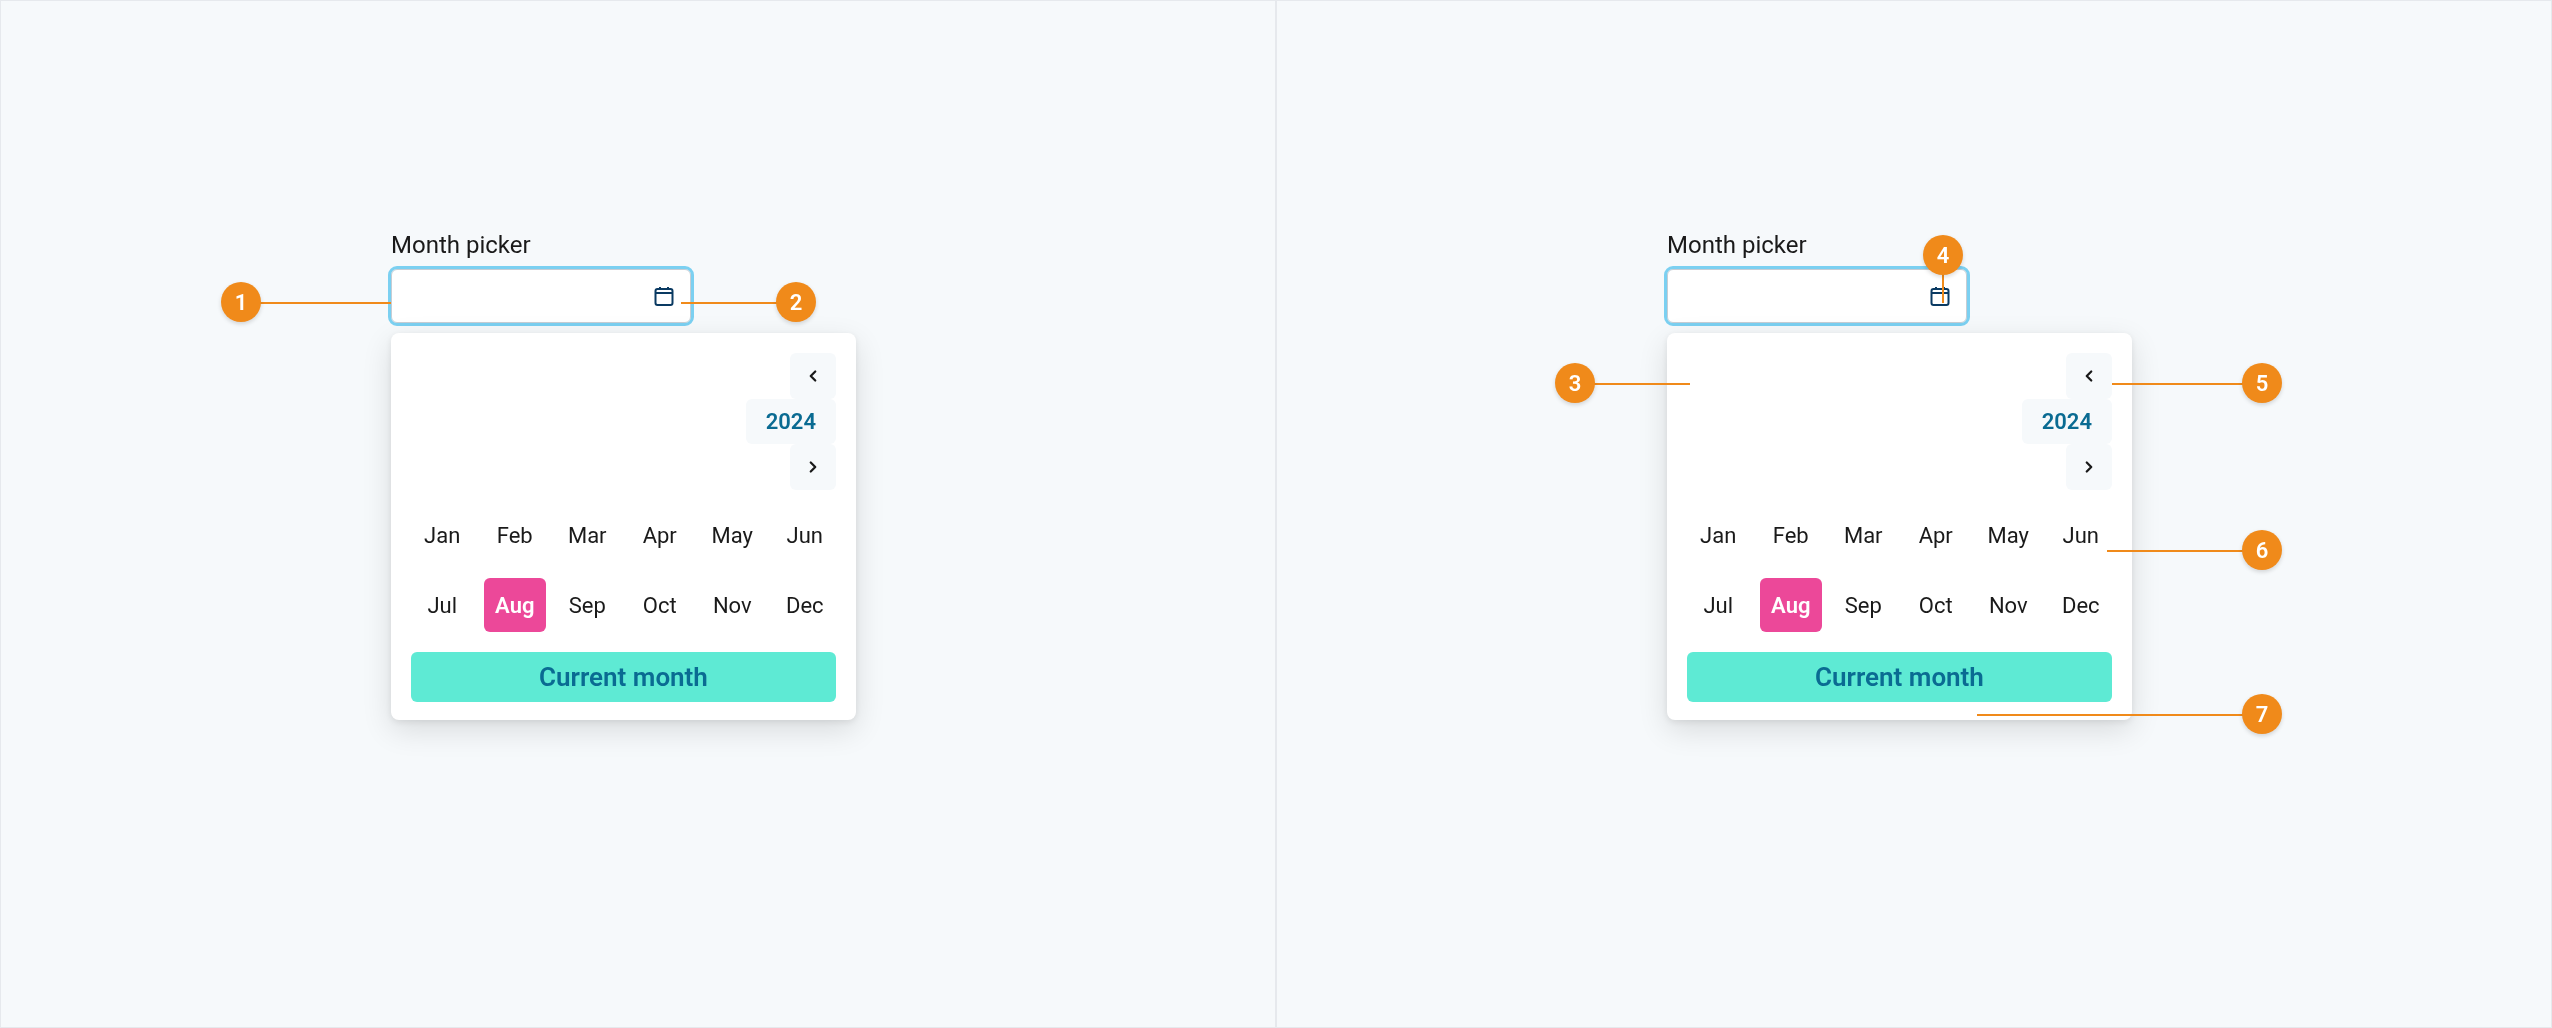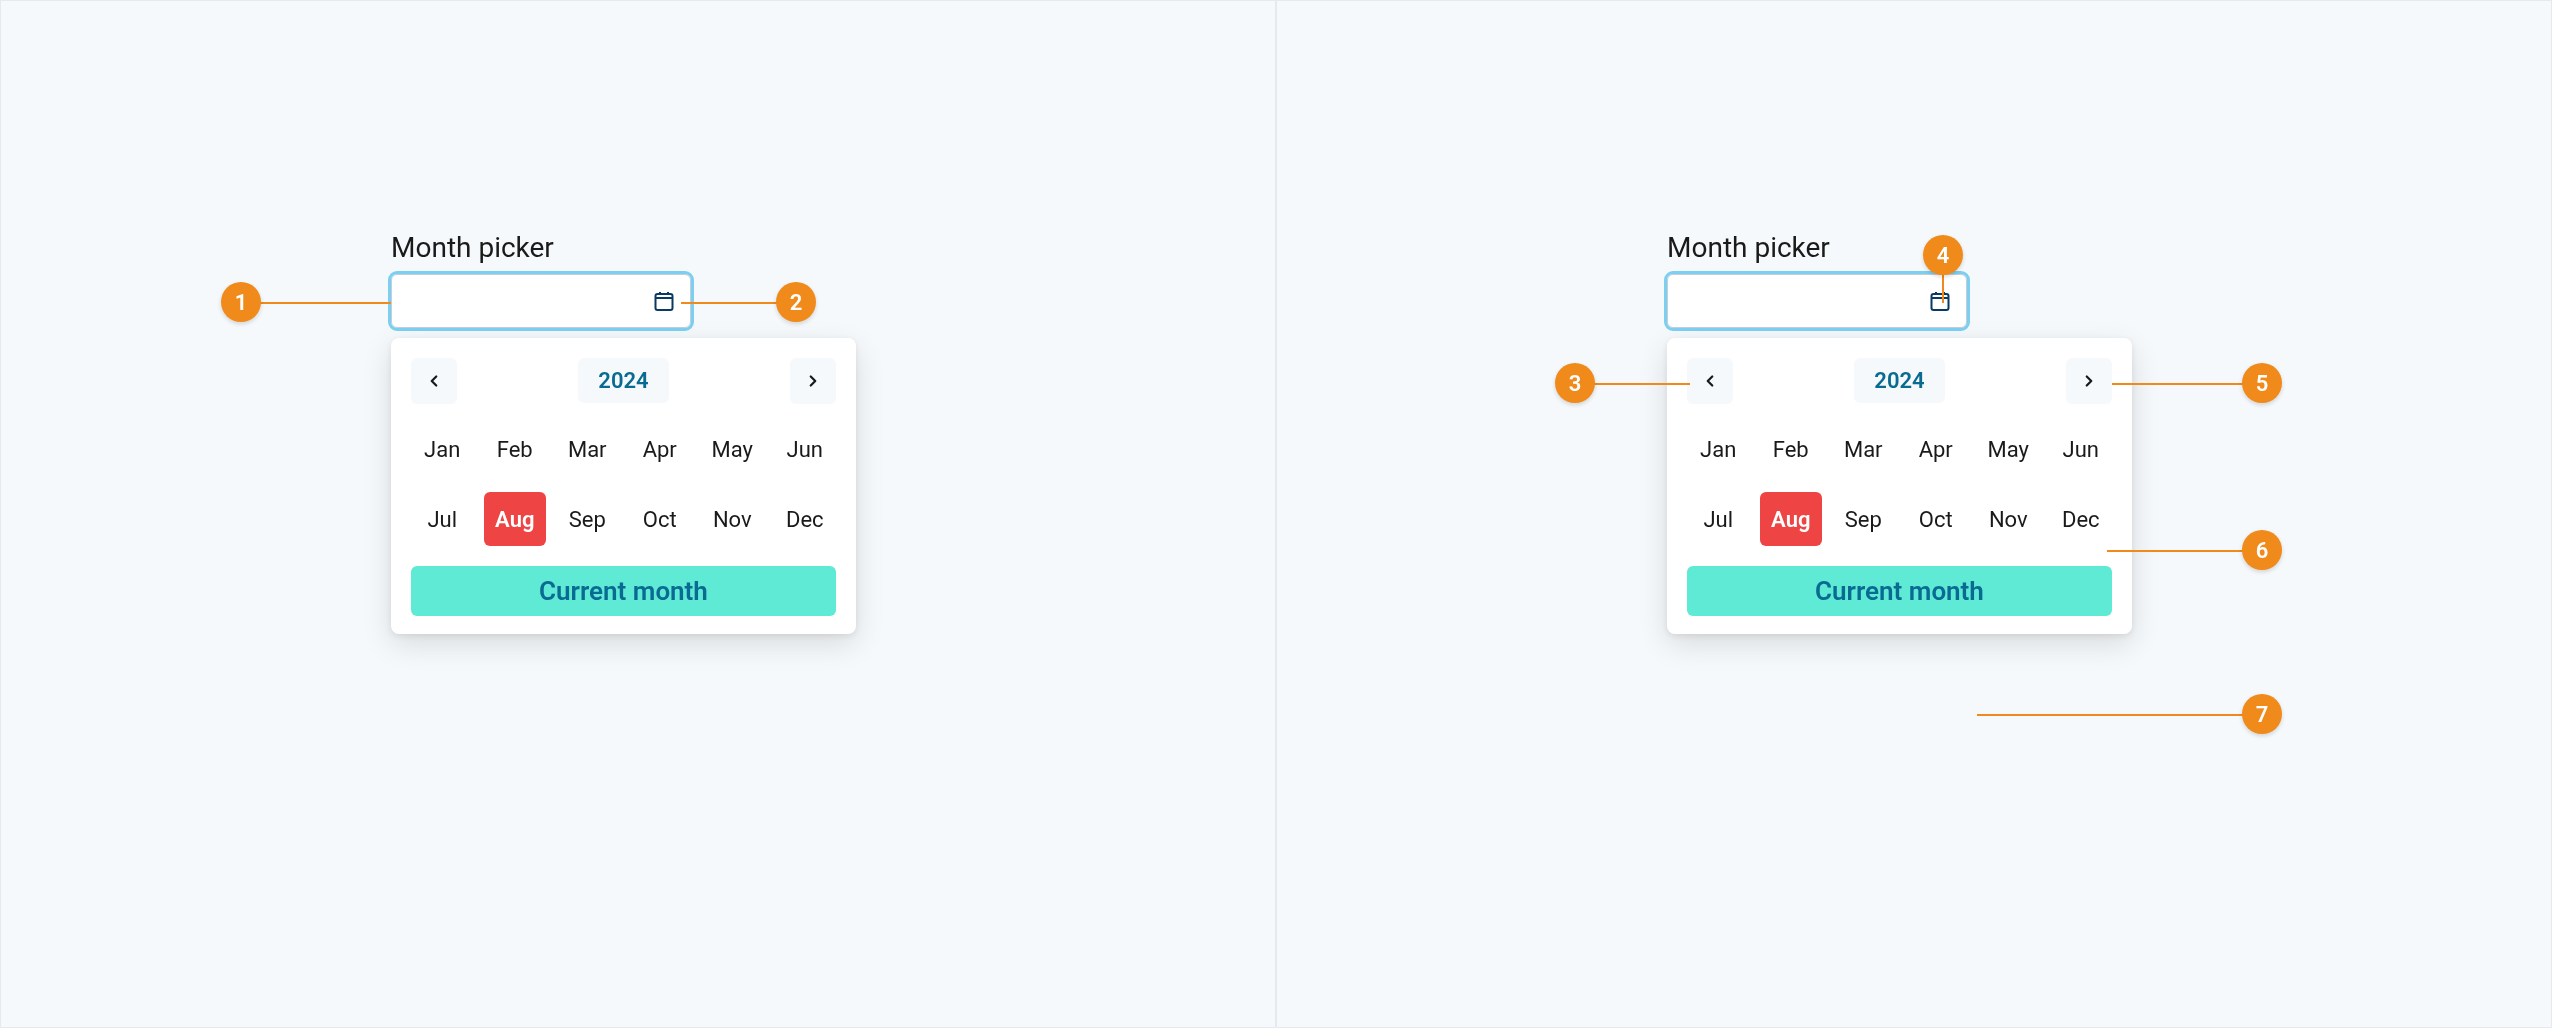--- a/index.html
+++ b/index.html
@@ -18,21 +18,21 @@
     border: 1px solid #e6e9ed;
   }
   .panel-left { left: 0; top: 0; }
   .panel-right { left: 1276px; top: 0; }
 
   .component-wrap {
     position: absolute;
   }
 
   .label {
-    font-size: 28px;
+    font-size: 24px;
     color: #1a1a1a;
     margin-bottom: 10px;
     font-weight: 400;
   }
 
   .input-box {
     width: 300px;
     height: 54px;
     background: #fff;
     border: 1px solid #c7cdd4;
@@ -57,23 +57,24 @@
     background: #fff;
     border-radius: 8px;
     box-shadow: 0 10px 30px rgba(0,0,0,0.12), 0 2px 6px rgba(0,0,0,0.08);
     padding: 20px 20px 18px 20px;
     margin-top: 10px;
     position: relative;
   }
 
   .popover-header {
     display: flex;
-    align-items: flex-start;
+    align-items: flex-end;
     justify-content: space-between;
     margin-bottom: 18px;
+    flex-direction: column;
   }
   .nav-btn {
     width: 46px;
     height: 46px;
     background: #f6f9fb;
     border-radius: 6px;
     display: flex;
     align-items: center;
     justify-content: center;
     cursor: pointer;
@@ -99,21 +100,21 @@
     height: 54px;
     display: flex;
     align-items: center;
     justify-content: center;
     font-size: 22px;
     color: #1a1a1a;
     border-radius: 6px;
     cursor: pointer;
   }
   .month-cell.selected {
-    background: #ef4444;
+    background: #ec4899;
     color: #fff;
     font-weight: 600;
   }
 
   .footer-btn {
     height: 50px;
     background: #5eead4;
     border-radius: 6px;
     display: flex;
     align-items: center;

